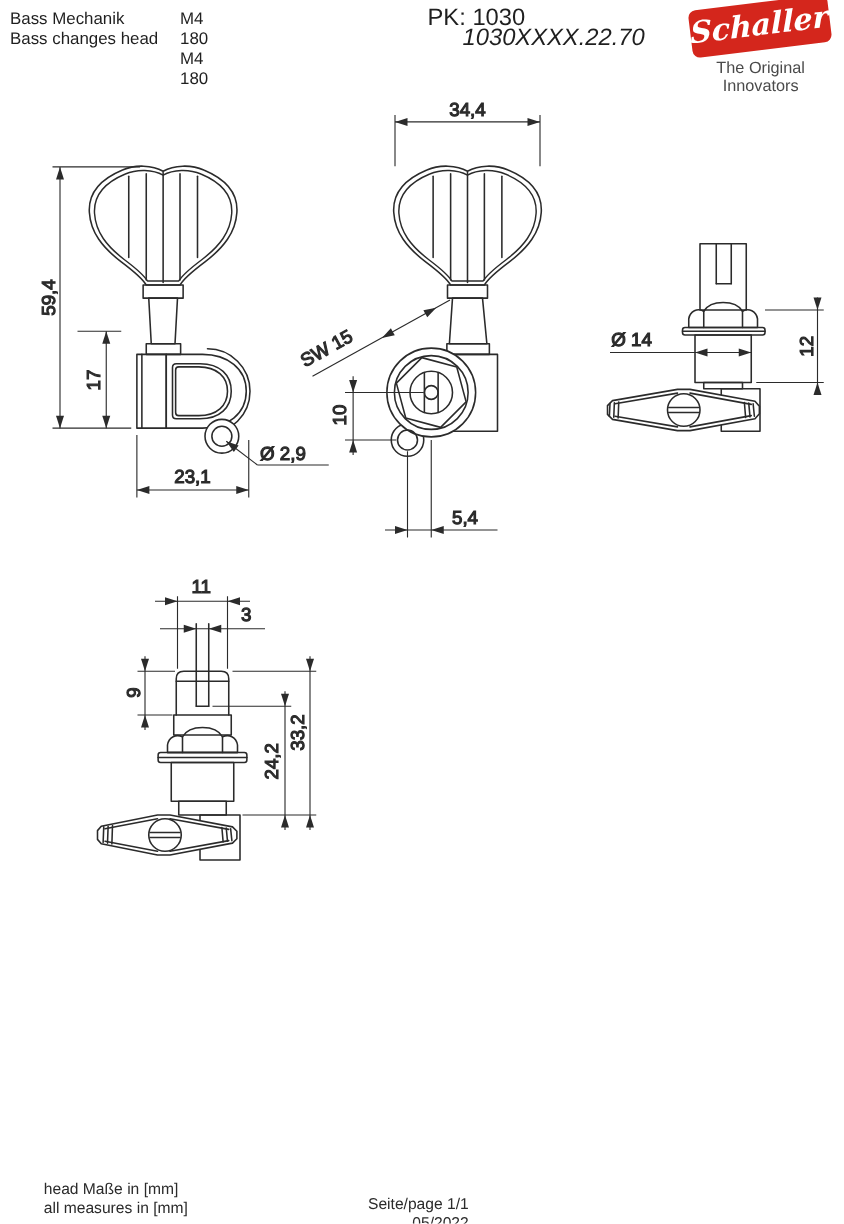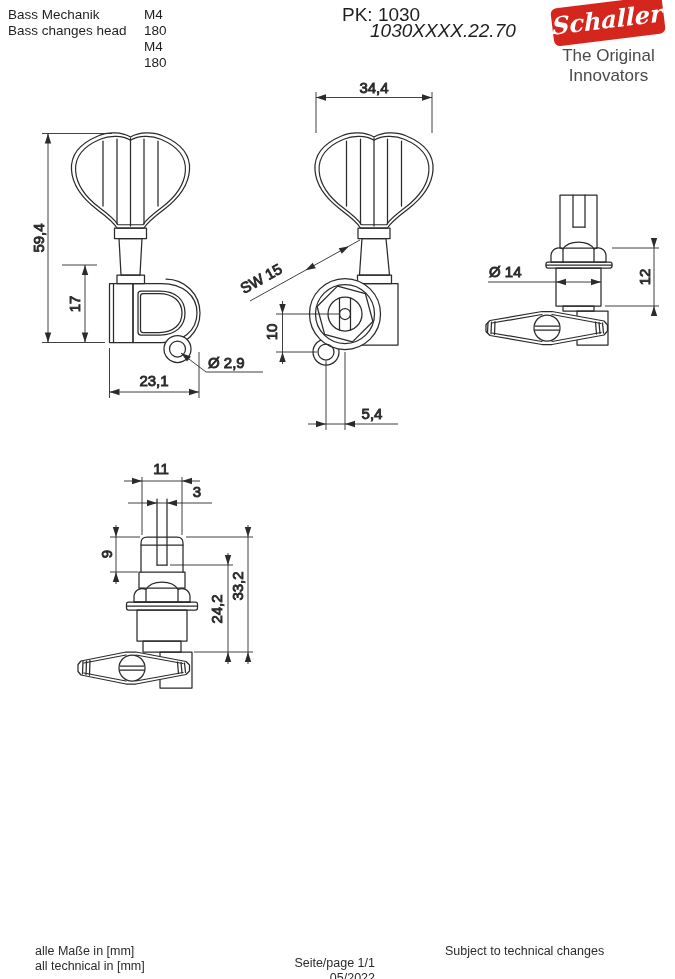--- a/index.html
+++ b/index.html
@@ -9,21 +9,21 @@
   .hdr-left{position:absolute;left:8px;top:7px;font-size:13.5px;line-height:16px;}
   .hdr-left .col{display:inline-block;vertical-align:top;}
   .hdr-left .col.model{position:absolute;left:136px;top:0;}
   .hdr-pk{position:absolute;left:342px;top:7px;font-size:19px;line-height:16px;}
   .hdr-pk .ord{margin-left:28px;font-style:italic;}
   .logo-wrap{position:absolute;left:546px;top:2px;width:125px;}
   .logo-box{display:block;width:112px;height:38px;margin-left:6px;background:#d4261c;
             border-radius:6px;transform:rotate(-7deg);text-align:center;}
   .logo-text{font-family:"DejaVu Serif",serif;font-style:italic;font-weight:bold;
              font-size:24px;color:#fff;line-height:36px;display:inline-block;transform:skewX(-6deg);}
-  .logo-tagline{display:block;margin-top:6px;font-size:17px;color:#4a4a4a;text-align:center;}
+  .logo-tagline{display:block;margin-top:6px;font-size:13px;color:#4a4a4a;text-align:center;}
   
   .footer{position:absolute;left:0;top:944px;width:675px;font-size:12.5px;line-height:14.5px;color:#2b2b2b;}
   .f-units{position:absolute;left:35px;top:0;}
   .f-page{position:absolute;left:230px;top:0;width:145px;text-align:right;margin-top:12px;}
   .f-notice{position:absolute;left:445px;top:0;}
   
   svg.drawing{position:absolute;left:0;top:0;}
   svg.drawing .part{fill:none;stroke:#2b2b2b;stroke-width:1.25;stroke-linejoin:round;stroke-linecap:round;}
   svg.drawing .partfill{fill:#fff;stroke:#2b2b2b;stroke-width:1.25;stroke-linejoin:round;}
   svg.drawing .dim{fill:none;stroke:#2b2b2b;stroke-width:0.9;}
@@ -298,25 +298,24 @@
       <line x1="194" y1="652" x2="253" y2="652"></line>
       <line x1="248" y1="525" x2="248" y2="664"></line>
       <use href="#arr" class="arr" transform="translate(248,537) rotate(-90)"></use>
       <use href="#arr" class="arr" transform="translate(248,652) rotate(90)"></use>
       <text text-anchor="middle" transform="translate(243,586) rotate(-90)">33,2</text>
     </g>
   </svg>
 
   <div class="footer">
     <div class="f-units">
-      <div>alle Maße in [mm]</div>
-      <div>all technical in [mm]</div>
+      <div>head Maße in [mm]</div>
+      <div>all measures in [mm]</div>
     </div>
     <div class="f-page">
       <div>Seite/page 1/1</div>
       <div>05/2022</div>
     </div>
     <div class="f-notice">
-      <div>Subject to technical changes</div>
     </div>
   </div>
 
 </div>
 
 </body></html>

